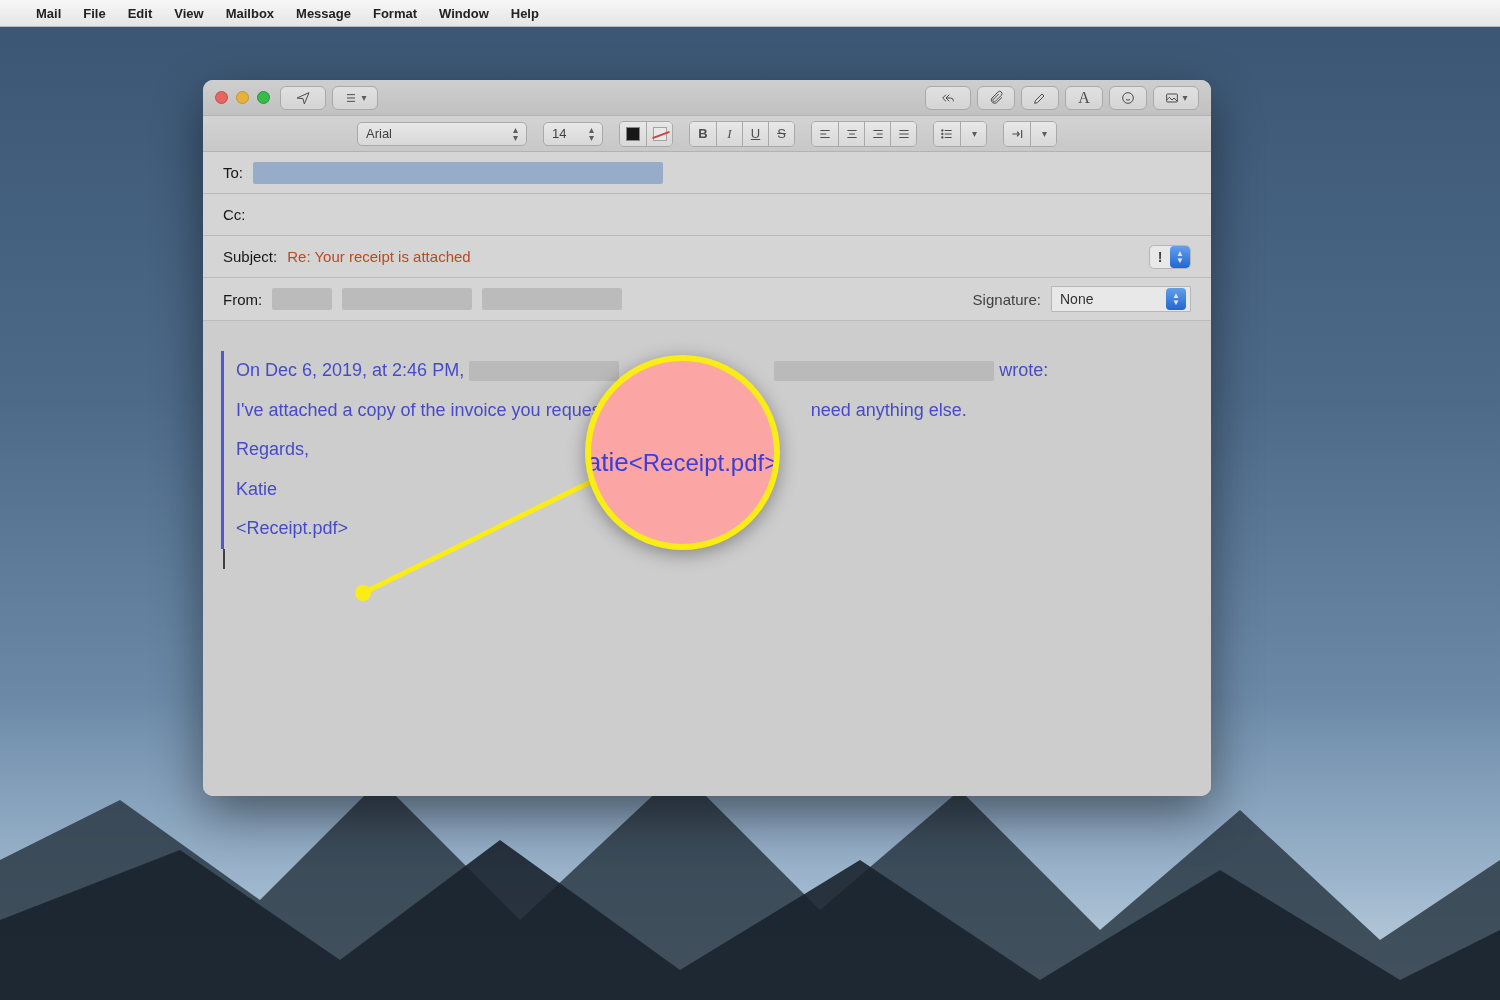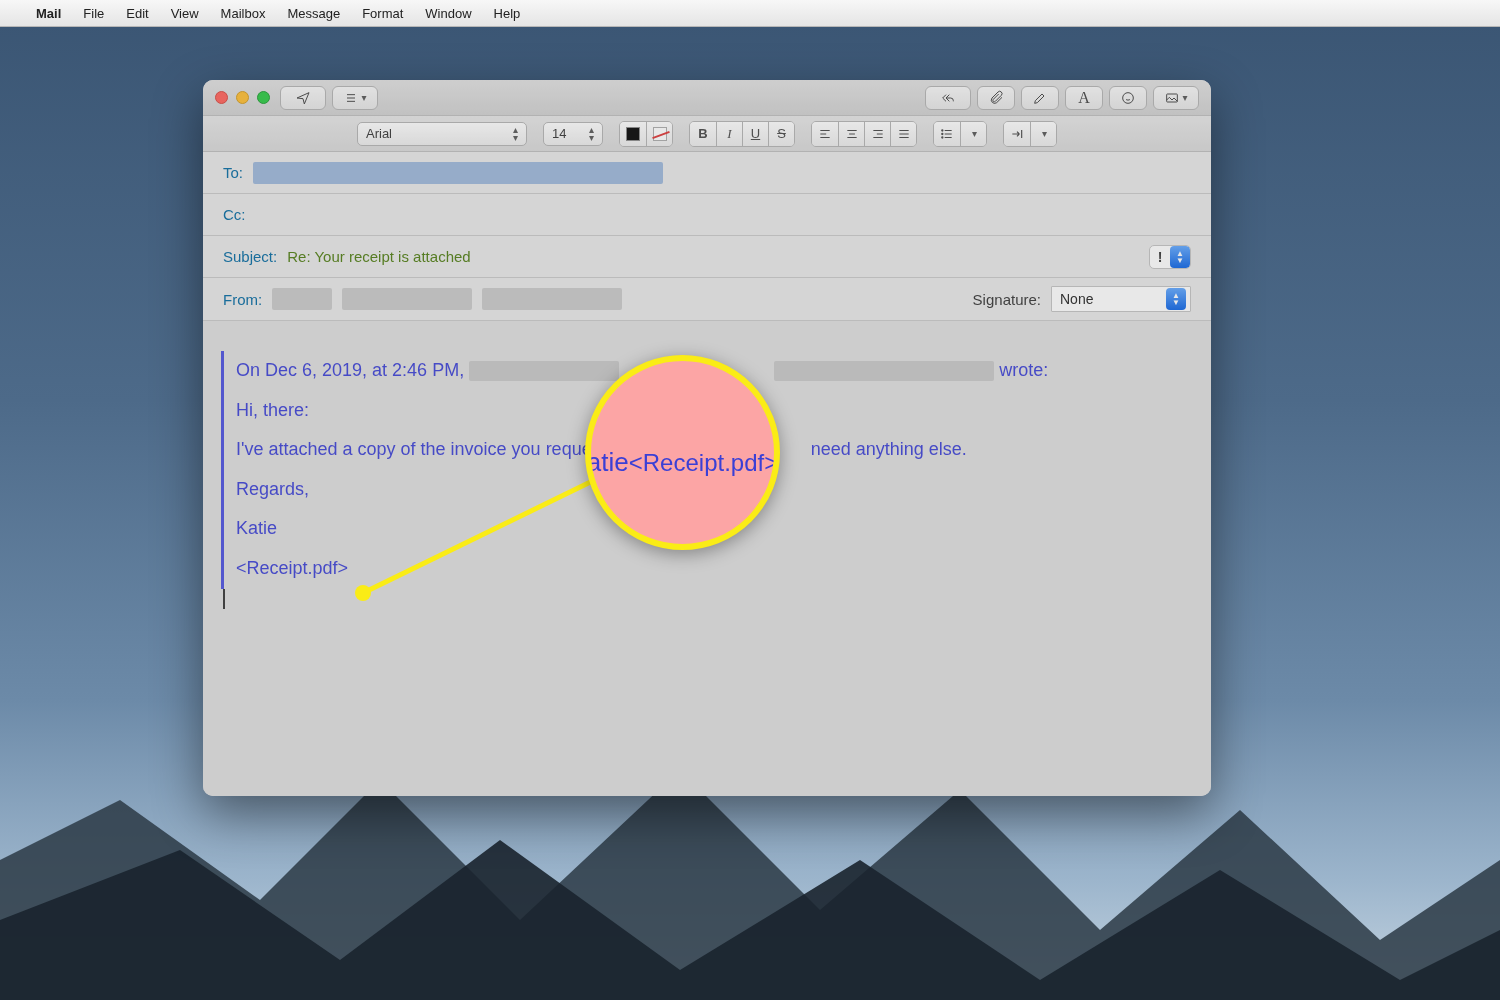--- a/index.html
+++ b/index.html
@@ -30,21 +30,21 @@
     border-bottom:1px solid #b7b7b7;
     display:flex;
     align-items:center;
     padding:0 14px;
     font-size:13px;
     gap:22px;
     color:#222;
   }
   .menubar .apple{font-size:17px;}
   .menubar .appname{font-weight:700;}
-  .menubar span{cursor:default;}
+  .menubar span{cursor:default;font-weight:bold;}
   
   .window{
     position:absolute;
     left:203px; top:80px;
     width:1008px; height:716px;
     background:#cfcfcf;
     border-radius:10px;
     box-shadow:0 18px 50px rgba(0,0,0,.45);
     overflow:hidden;
     display:flex;
@@ -97,22 +97,22 @@
   .fbtn{width:26px;height:24px;background:linear-gradient(#fff,#ececec);display:flex;align-items:center;justify-content:center;border-left:1px solid var(--btn-border);font-size:13px;color:#444;}
   .fbtn:first-child{border-left:none;}
   .swatch{width:14px;height:14px;background:#000;border:1px solid #888;}
   .nocolor{position:relative;width:14px;height:14px;background:#fff;border:1px solid #aaa;}
   .nocolor::after{content:"";position:absolute;left:-2px;top:6px;width:18px;height:2px;background:#d33;transform:rotate(-20deg);}
   .chev{font-size:10px;color:#555;margin-left:2px;}
   
   .fields{background:#e8e8e8;border-bottom:1px solid var(--field-sep);}
   .frow{display:flex;align-items:center;min-height:42px;border-bottom:1px solid var(--field-sep);padding:0 20px;gap:10px;}
   .frow:last-child{border-bottom:none;}
-  .flabel{color:#0369a1;font-size:15px;}
-  .ftext{font-size:15px;color:#4d7c0f;}
+  .flabel{color:#000000;font-size:15px;}
+  .ftext{font-size:15px;color:#c2410c;}
   .redact{height:22px;background:#c8c8c8;border-radius:2px;}
   .redact.sel{background:#9cb6d9;}
   .sig{display:flex;align-items:center;gap:10px;margin-left:auto;}
   .sigselect{width:140px;height:26px;background:#fff;border:1px solid #c2c2c2;border-radius:1px;display:flex;align-items:center;justify-content:space-between;padding:0 4px 0 8px;font-size:14px;color:#222;}
   .bluebtn{width:20px;height:22px;background:linear-gradient(#5ea6ff,#0a63e6);border-radius:4px;display:flex;flex-direction:column;align-items:center;justify-content:center;color:#fff;font-size:8px;line-height:7px;}
   .priority{display:flex;align-items:center;border:1px solid #c2c2c2;border-radius:5px;overflow:hidden;margin-left:auto;height:24px;background:#fff;}
   .priority .mark{width:20px;text-align:center;font-size:14px;color:#333;font-weight:600;}
   
   .body{flex:1;background:#dedede;padding:30px 18px;overflow:auto;}
   .quote{border-left:3px solid #4a4fe0;padding-left:12px;color:var(--quote-blue);font-size:18px;line-height:2.2;}
@@ -332,21 +332,20 @@
   </div>
 
   <div class="body">
     <div class="quote">
       <div>
         <span>On Dec 6, 2019, at 2:46 PM,</span>
         <span class="redact-inline" style="width:150px"></span>
         <span class="redact-inline" style="width:220px;margin-left:150px"></span>
         <span>wrote:</span>
       </div>
-      <div>Hi, there:</div>
       <div>
         <span>I've attached a copy of the invoice you reques</span>
         <span style="display:inline-block;width:200px"></span>
         <span>need anything else.</span>
       </div>
       <div>Regards,</div>
       <div>Katie</div>
       <div>&lt;Receipt.pdf&gt;</div>
     </div>
     <span class="cursor"></span>

